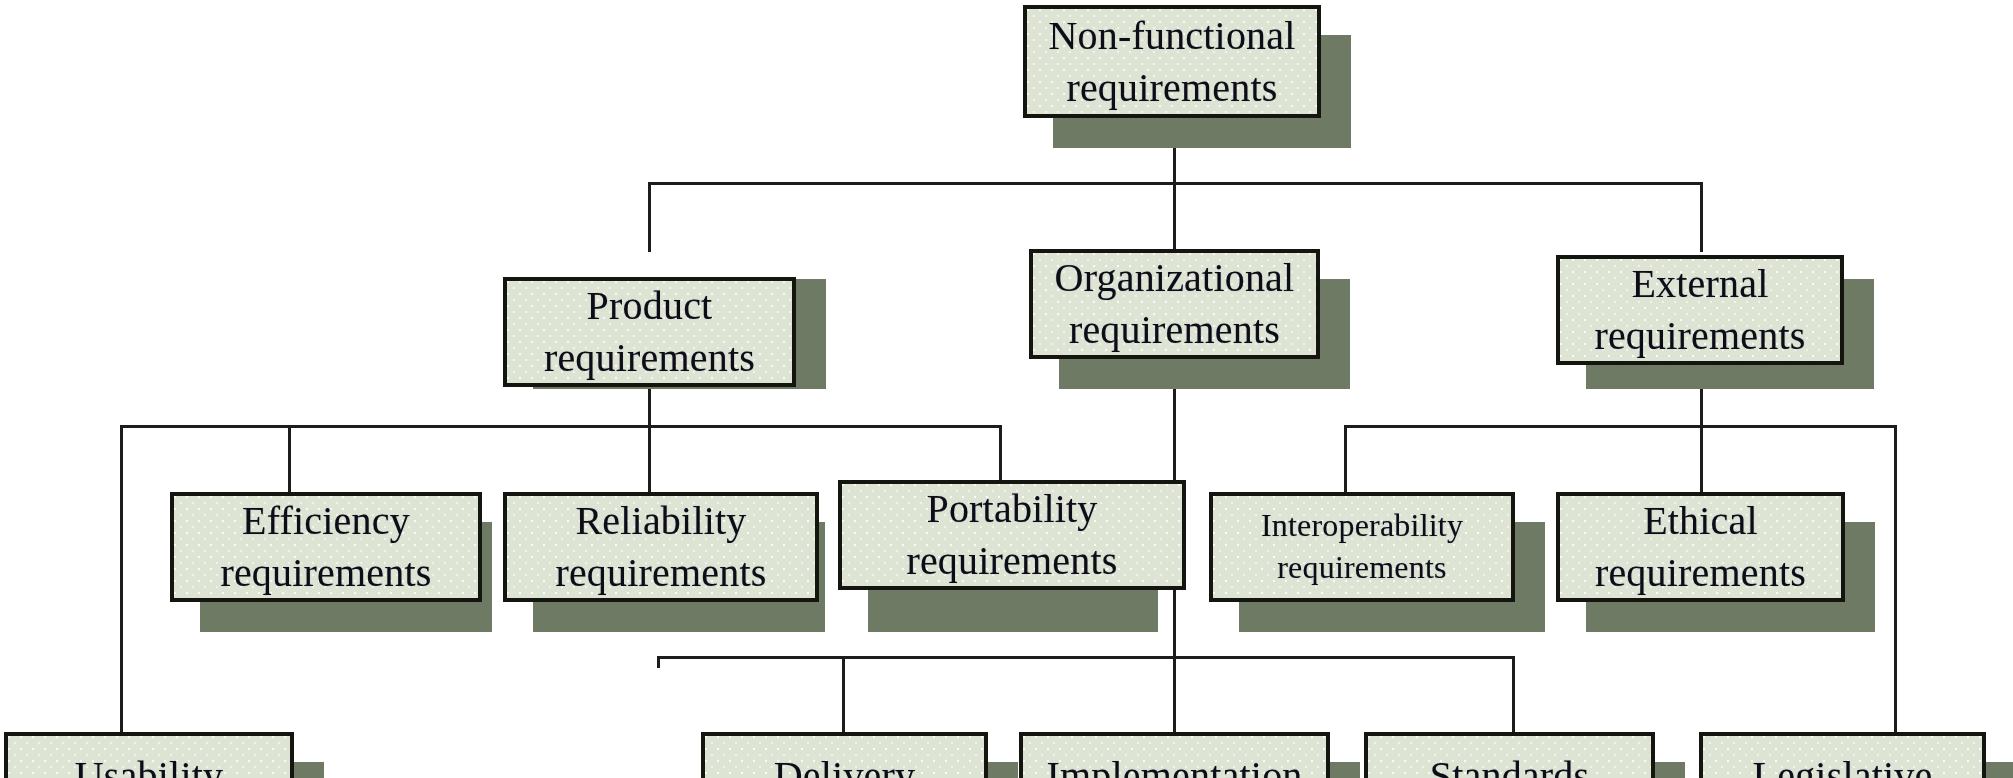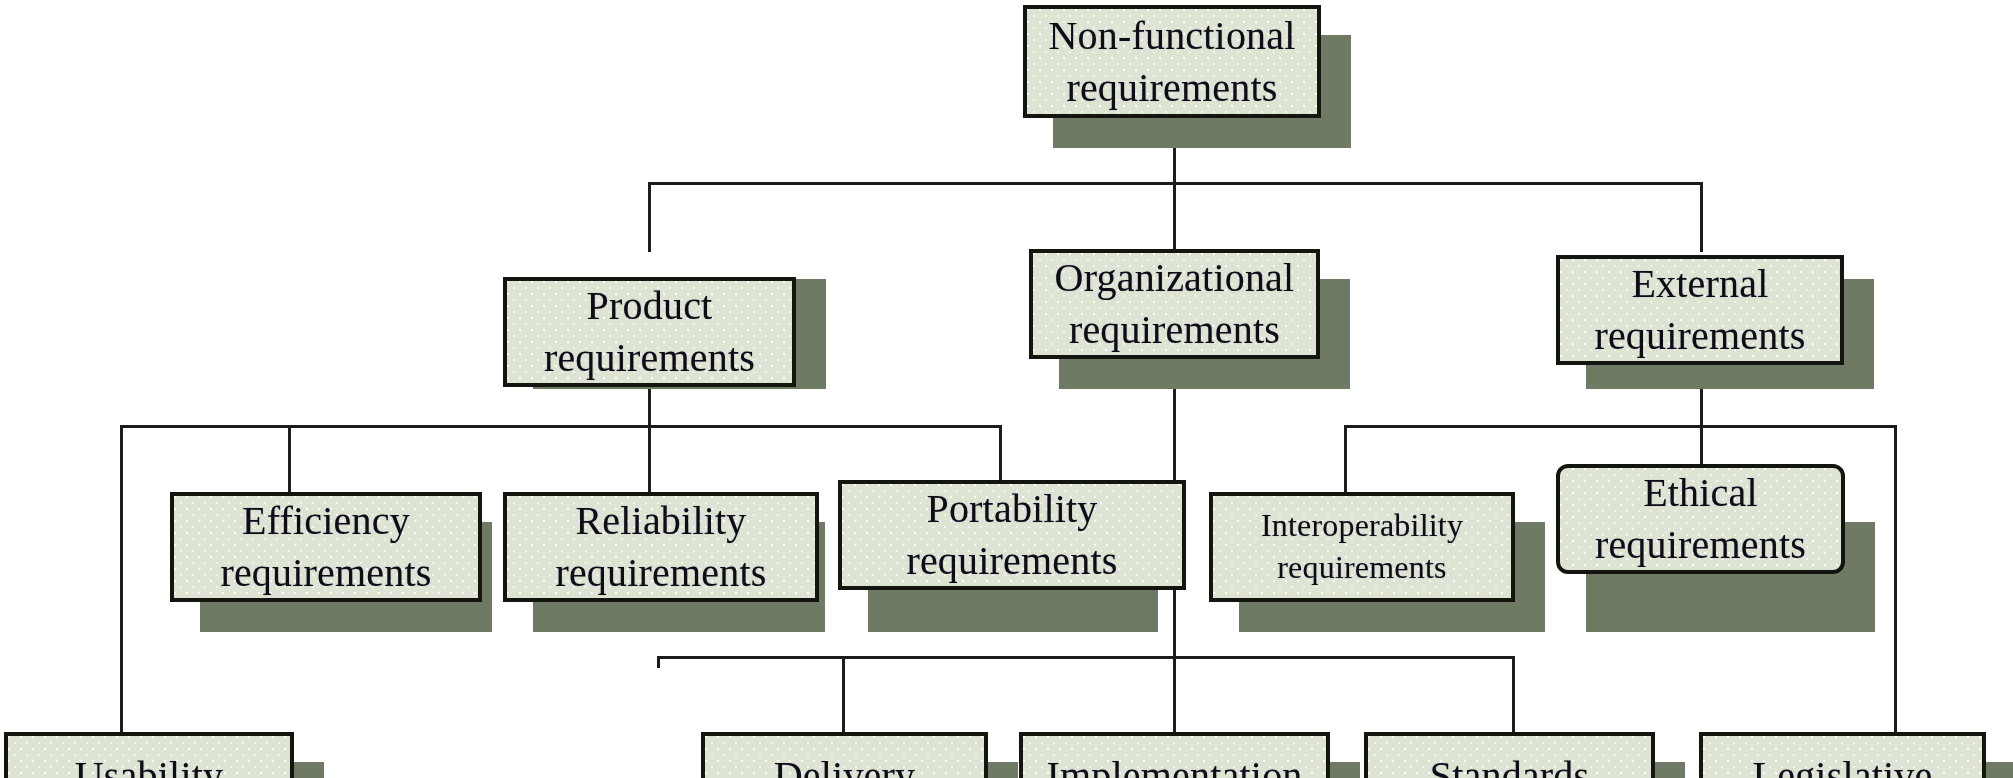--- a/index.html
+++ b/index.html
@@ -145,21 +145,21 @@
   <div class="node" style="left:838px; top:480px; width:348px; height:110px;justify-content:flex-end;">
     <span class="txt">Portability
 requirements</span>
   </div>
 
   <div class="node" style="left:1209px; top:492px; width:306px; height:110px; font-size:32px;">
     <span class="txt">Interoperability
 requirements</span>
   </div>
 
-  <div class="node" style="left:1556px; top:464px; width:289px; height:110px;border-radius:12px;">
+  <div class="node" style="left:1556px; top:492px; width:289px; height:110px;">
     <span class="txt">Ethical
 requirements</span>
   </div>
 
   <div class="node" style="left:4px; top:732px; width:290px; height:110px; align-items:flex-start; padding-top:14px;">
     <span class="txt">Usability</span>
   </div>
 
   <div class="node" style="left:701px; top:732px; width:287px; height:110px; align-items:flex-start; padding-top:14px;">
     <span class="txt">Delivery</span>

